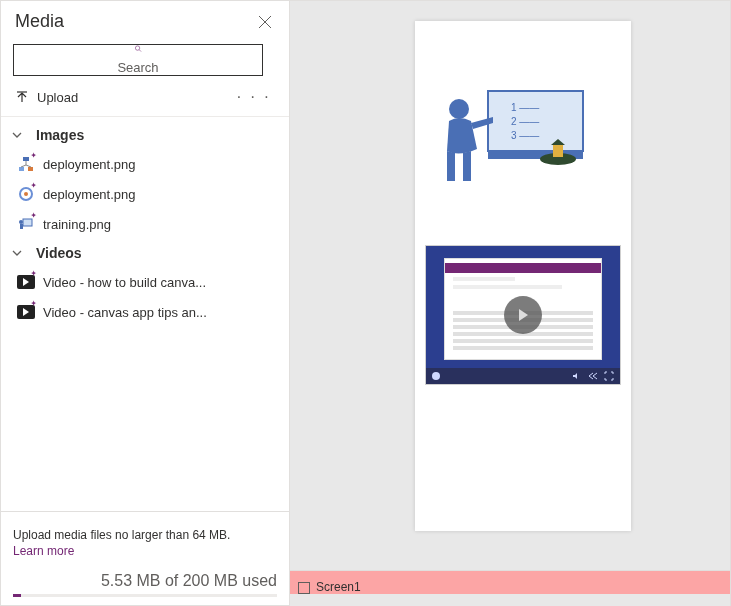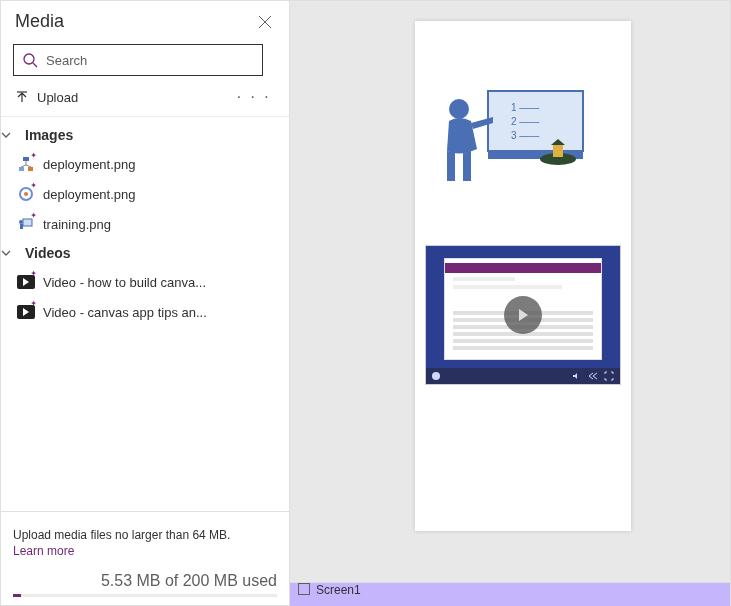--- a/index.html
+++ b/index.html
@@ -28,40 +28,41 @@
       padding: 10px 14px 6px 14px;
     }
     .panel-header h1 { font-size: 18px; font-weight: 400; color: #323130; }
     .close-btn { width: 20px; height: 20px; display:flex; align-items:center; justify-content:center; color:#605e5c; cursor:pointer; }
     .search-box {
       margin: 6px 26px 8px 12px;
       border: 1px solid #323130;
       height: 32px;
       display: flex;
       align-items: center;
-      padding: 0 8px;
+      padding: 0 24px;
       gap: 8px;
+      flex-direction: column;
     }
     .search-box svg { color: #742774; }
     .search-box span.placeholder { color: #605e5c; font-size: 13px; }
     .actions-row {
       display: flex; align-items: center; justify-content: space-between;
       padding: 4px 18px 10px 14px;
     }
     .upload-btn { display:flex; align-items:center; gap:8px; color:#323130; cursor:pointer;text-align:right; }
     .more-btn { color:#605e5c; cursor:pointer; font-size:16px; letter-spacing:2px; }
     .tree {
       flex: 1;
       overflow: auto;
       border-top: 1px solid #edebe9;
       padding-top: 4px;
     }
     .group-header {
       display:flex; align-items:center; gap: 14px;
-      padding: 6px 0; cursor:pointer;
+      padding: 6px 11px; cursor:pointer;
       color:#323130;
     }
     .group-header .chevron { color:#605e5c; }
     .group-header .label { font-weight:600; font-size:14px; }
     .file-item {
       display:flex; align-items:center; gap: 8px;
       padding: 6px 12px 6px 16px; cursor:pointer;
       color:#323130;
     }
     .file-item .thumb { width:18px; height:18px; position:relative; flex-shrink:0; display:flex; align-items:center; justify-content:center; }
@@ -80,22 +81,22 @@
 
     .canvas-area {
       flex:1; height:100%; background:#e8e8e8; position:relative;
       border-top:1px solid #e1dfdd; border-right:1px solid #e1dfdd;
     }
     .screen {
       position:absolute; top:20px; left:125px; width:216px; height:510px;
       background:#fff; box-shadow:0 0 4px rgba(0,0,0,0.15);
     }
     .screen-label-bar {
-      position:absolute; bottom:0; left:0; right:0; height:24px;
-      background:#c4b5fd; border-top:1px solid #e1dfdd; display:flex; align-items:flex-start;
+      position:absolute; bottom:12px; left:0; right:0; height:24px;
+      background:#fca5a5; border-top:1px solid #e1dfdd; display:flex; align-items:flex-end;
       padding: 0 8px; gap:6px; font-size:12px; color:#323130;
     }
     .screen-label-bar .box { width:12px; height:12px; border:1px solid #605e5c; }
 
     .img-preview {
       position:absolute; top:60px; left:18px; width:160px; height:110px;
     }
     .video-preview {
       position:absolute; top:224px; left:10px; width:196px; height:140px;
       background:#2b3e8f; border:1px solid #cfcfcf;

